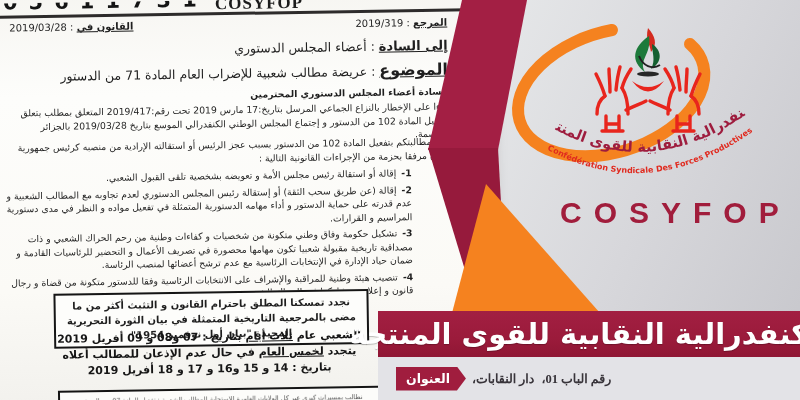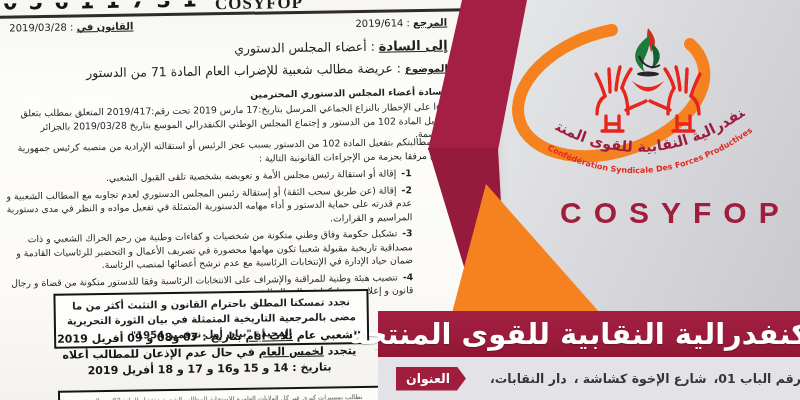--- a/index.html
+++ b/index.html
@@ -22,21 +22,21 @@
   .u{text-decoration:underline;}
   .b{font-weight:bold;}
   .clip-top{overflow:hidden;}
   .fax{font-weight:bold;font-size:21px;letter-spacing:11px;color:#141414;margin-top:-13px;font-family:"DejaVu Sans",sans-serif;}
   .brand-paper{font-family:"Liberation Serif","DejaVu Serif",serif;font-weight:bold;font-size:17px;letter-spacing:1px;color:#1b1b1b;margin-top:-6px;}
   .rule{background:#2d2b2b;height:2.5px;}
   .meta{font-size:10px;}
   .to-line{font-size:12.5px;}
   .to-line .lbl{font-size:13px;}
   .subject{font-size:12.5px;}
-  .subject .lbl{font-size:10px;}
+  .subject .lbl{font-size:16px;}
   .body-txt{font-size:9.3px;line-height:13.5px;}
   .list-item{margin-bottom:3px;}
   .list-item .num{font-weight:bold;margin-left:5px;}
   .pledge-box{
     border:2px solid #151515;background:#fdfdfb;
     font-size:10px;font-weight:bold;line-height:15px;text-align:center;direction:rtl;
     padding:3px 8px;
   }
   .strike{text-align:center;direction:rtl;font-weight:bold;font-size:11px;line-height:16px;color:#161616;}
   .bottom-box{
@@ -55,49 +55,49 @@
     position:absolute;left:378px;top:311px;width:422px;height:46px;z-index:4;
     background:linear-gradient(180deg,#a21f42 0%,#9b1b3b 60%,#8f1634 100%);
     display:flex;align-items:center;justify-content:center;
   }
   .banner-title{
     direction:rtl;color:#fff;font-weight:bold;font-size:29px;line-height:46px;
     text-shadow:0 1px 1px rgba(0,0,0,.25);white-space:nowrap;
   }
   .address-strip{
     position:absolute;left:378px;top:357px;width:422px;height:43px;z-index:4;
-    background:#e3e3e7;display:flex;align-items:center;gap:24px;padding-left:18px;box-sizing:border-box;
+    background:#e3e3e7;display:flex;align-items:center;gap:6px;padding-left:18px;box-sizing:border-box;
     overflow:hidden;
   }
   .address-chip{
     background:#a01d3e;color:#fff;font-weight:bold;font-size:12.5px;
     padding:4px 16px 5px 10px;direction:rtl;flex:0 0 auto;
     clip-path:polygon(0 0,calc(100% - 9px) 0,100% 50%,calc(100% - 9px) 100%,0 100%);
   }
   .address-text{display:flex;gap:7px;white-space:nowrap;font-size:12.5px;font-weight:bold;color:#38343a;}
-  .address-text span{direction:rtl;unicode-bidi:isolate;}
+  .address-text span{direction:rtl;unicode-bidi:isolate;font-family:Liberation Serif, serif;}
 </style>
 </head>
 <body>
 
 <div class="paper">
   <div class="paper-content">
 
     <div class="abs clip-top" style="left:6px;top:0;width:210px;height:9px;">
       <div class="fax">05611731</div>
     </div>
 
     <div class="abs clip-top" style="left:218px;top:0;width:110px;height:11px;">
       <div class="brand-paper">COSYFOP</div>
     </div>
 
     <div class="abs rule" style="left:0;top:12px;width:470px;"></div>
 
     <div class="abs rtl meta" style="right:20px;top:20px;">
-      <span class="b u">المرجع</span><span> : 2019/614</span>
+      <span class="b u">المرجع</span><span> : 2019/319</span>
     </div>
 
     <div class="abs meta rtl" style="left:12px;top:19px;text-align:left;">
       <span class="b u">القانون في</span><span> : 2019/03/28</span>
     </div>
 
     <div class="abs rtl to-line" style="right:20px;top:41px;">
       <span class="b u lbl">إلى السادة</span><span> : أعضاء المجلس الدستوري</span>
     </div>
 
@@ -192,17 +192,16 @@
 <div class="cosyfop-acronym">COSYFOP</div>
 
 <div class="banner">
   <div class="banner-title">الكنفدرالية النقابية للقوى المنتجة</div>
 </div>
 
 <div class="address-strip">
   <div class="address-chip">العنوان</div>
   <div class="address-text">
     <span>دار النقابات،</span>
-    <span>شارع الإخوة كشاشة ،</span>
     <span>رقم الباب 01،</span>
 
   </div>
 </div>
 
 </body></html>

